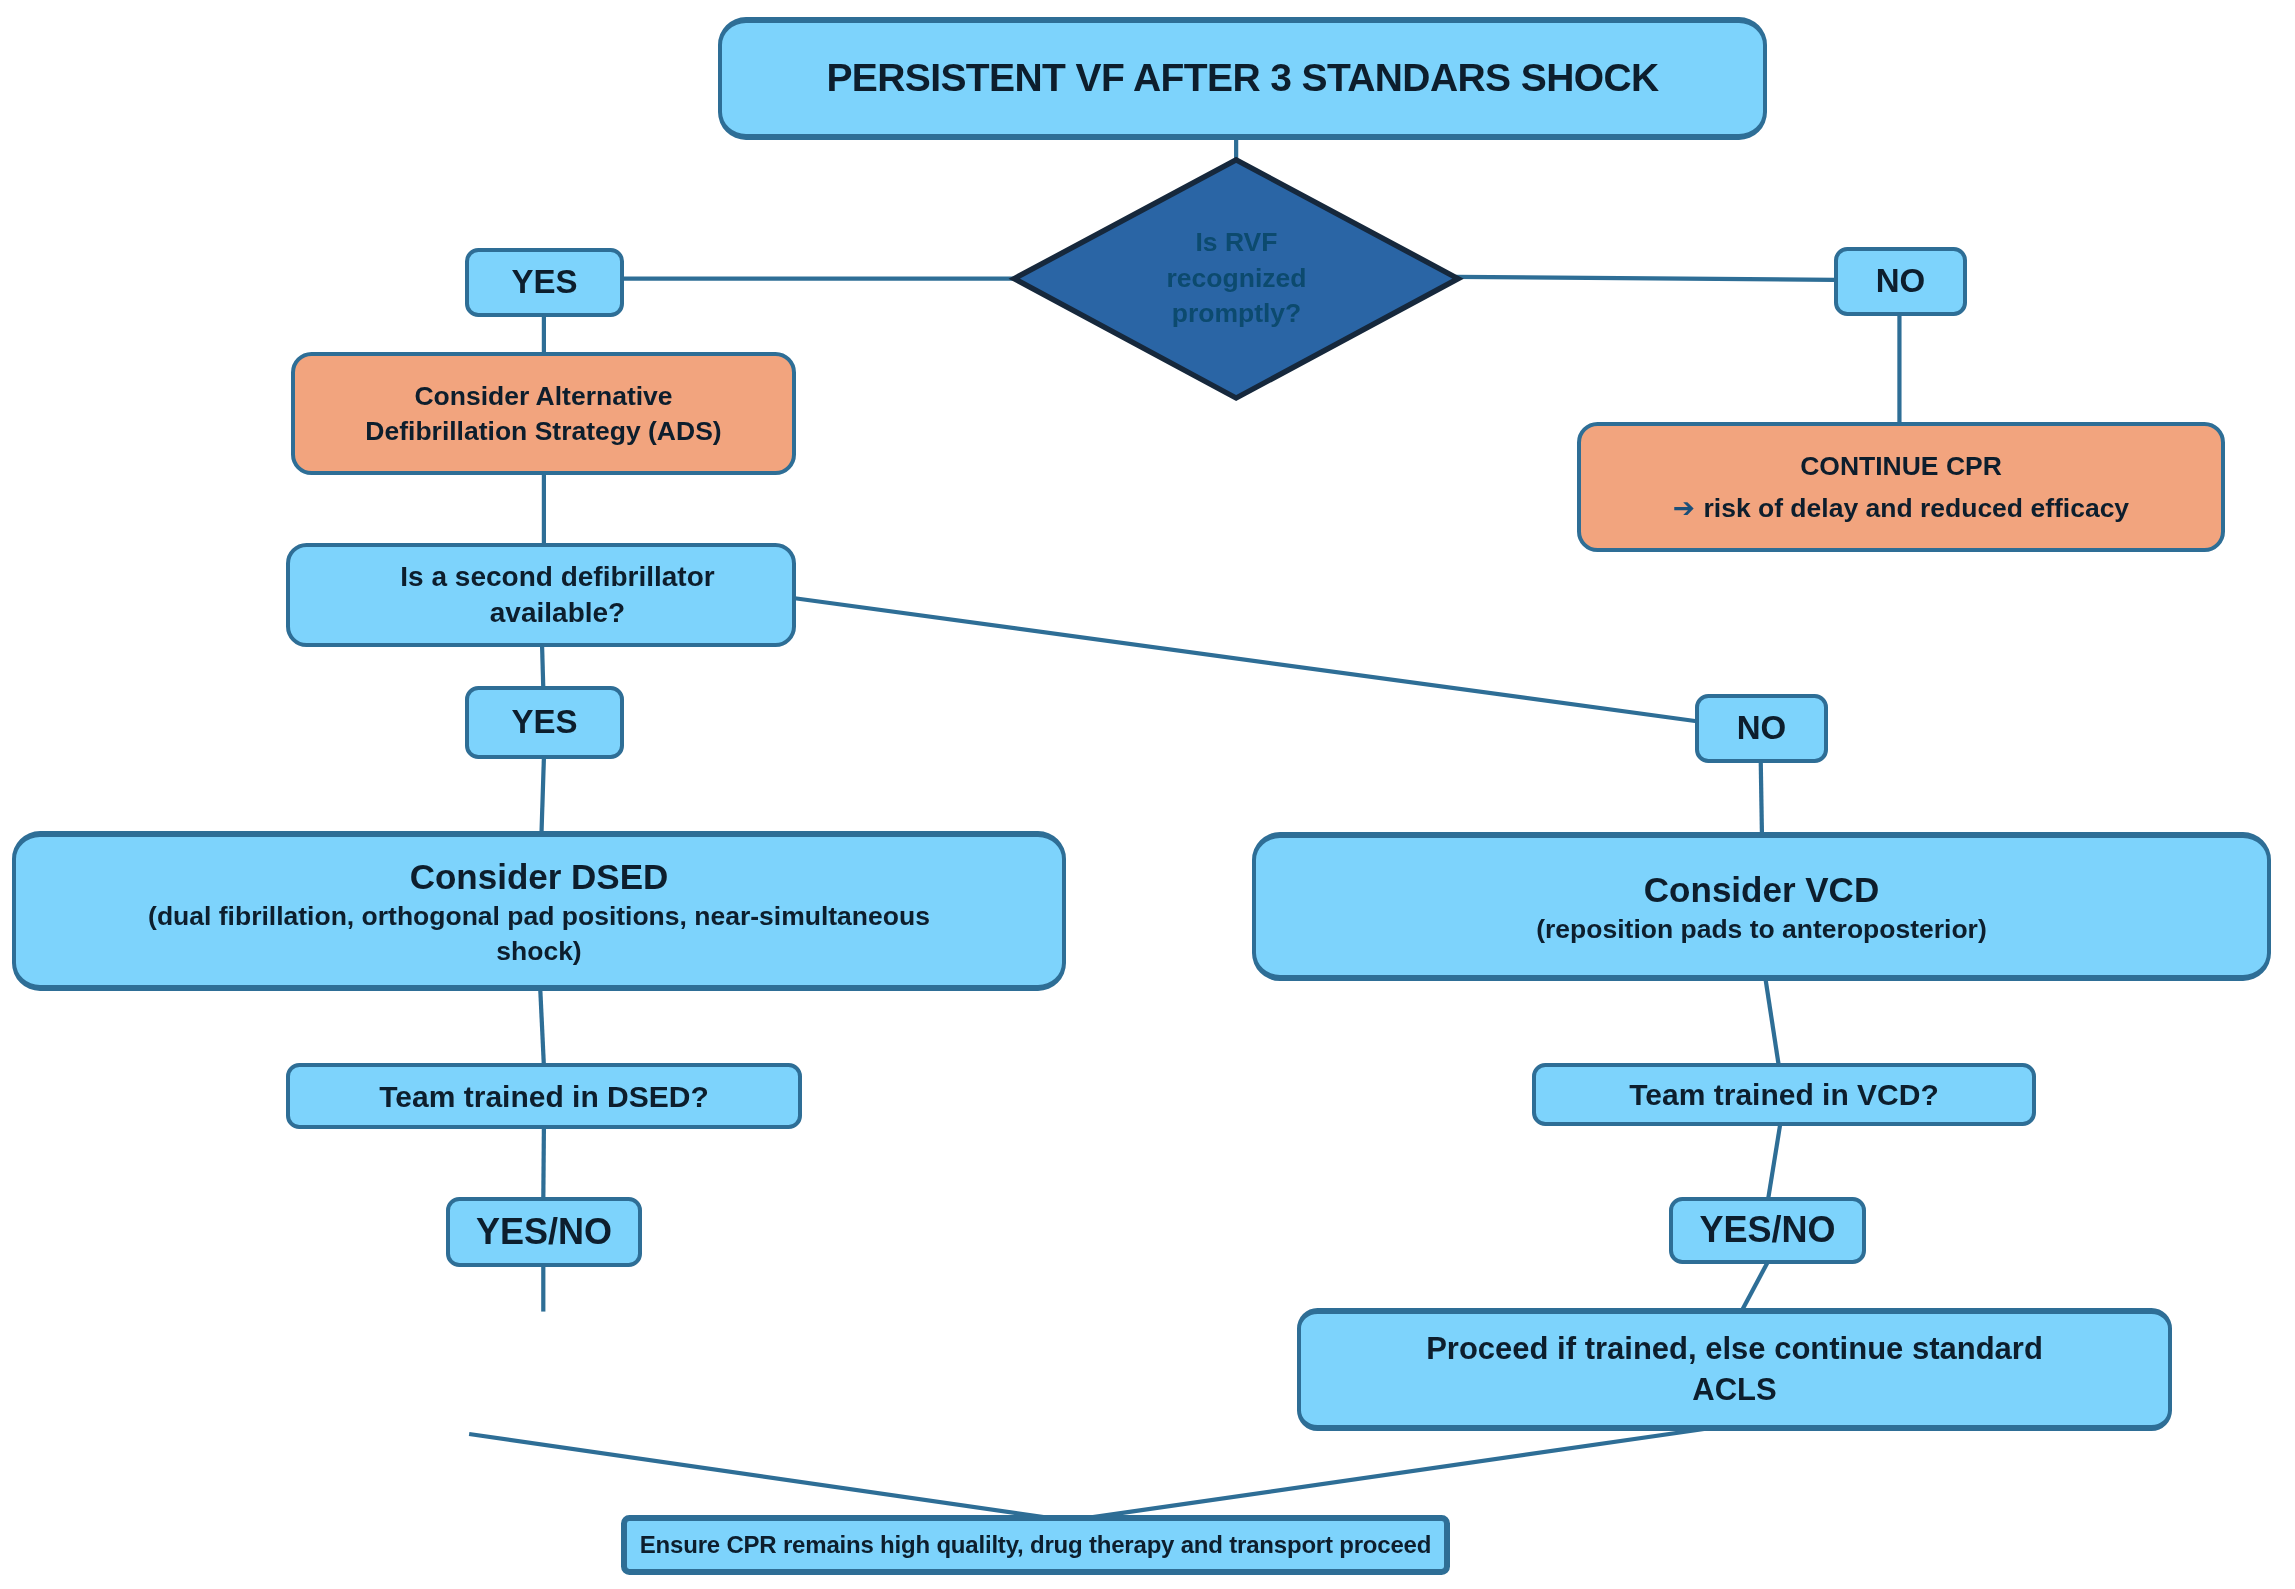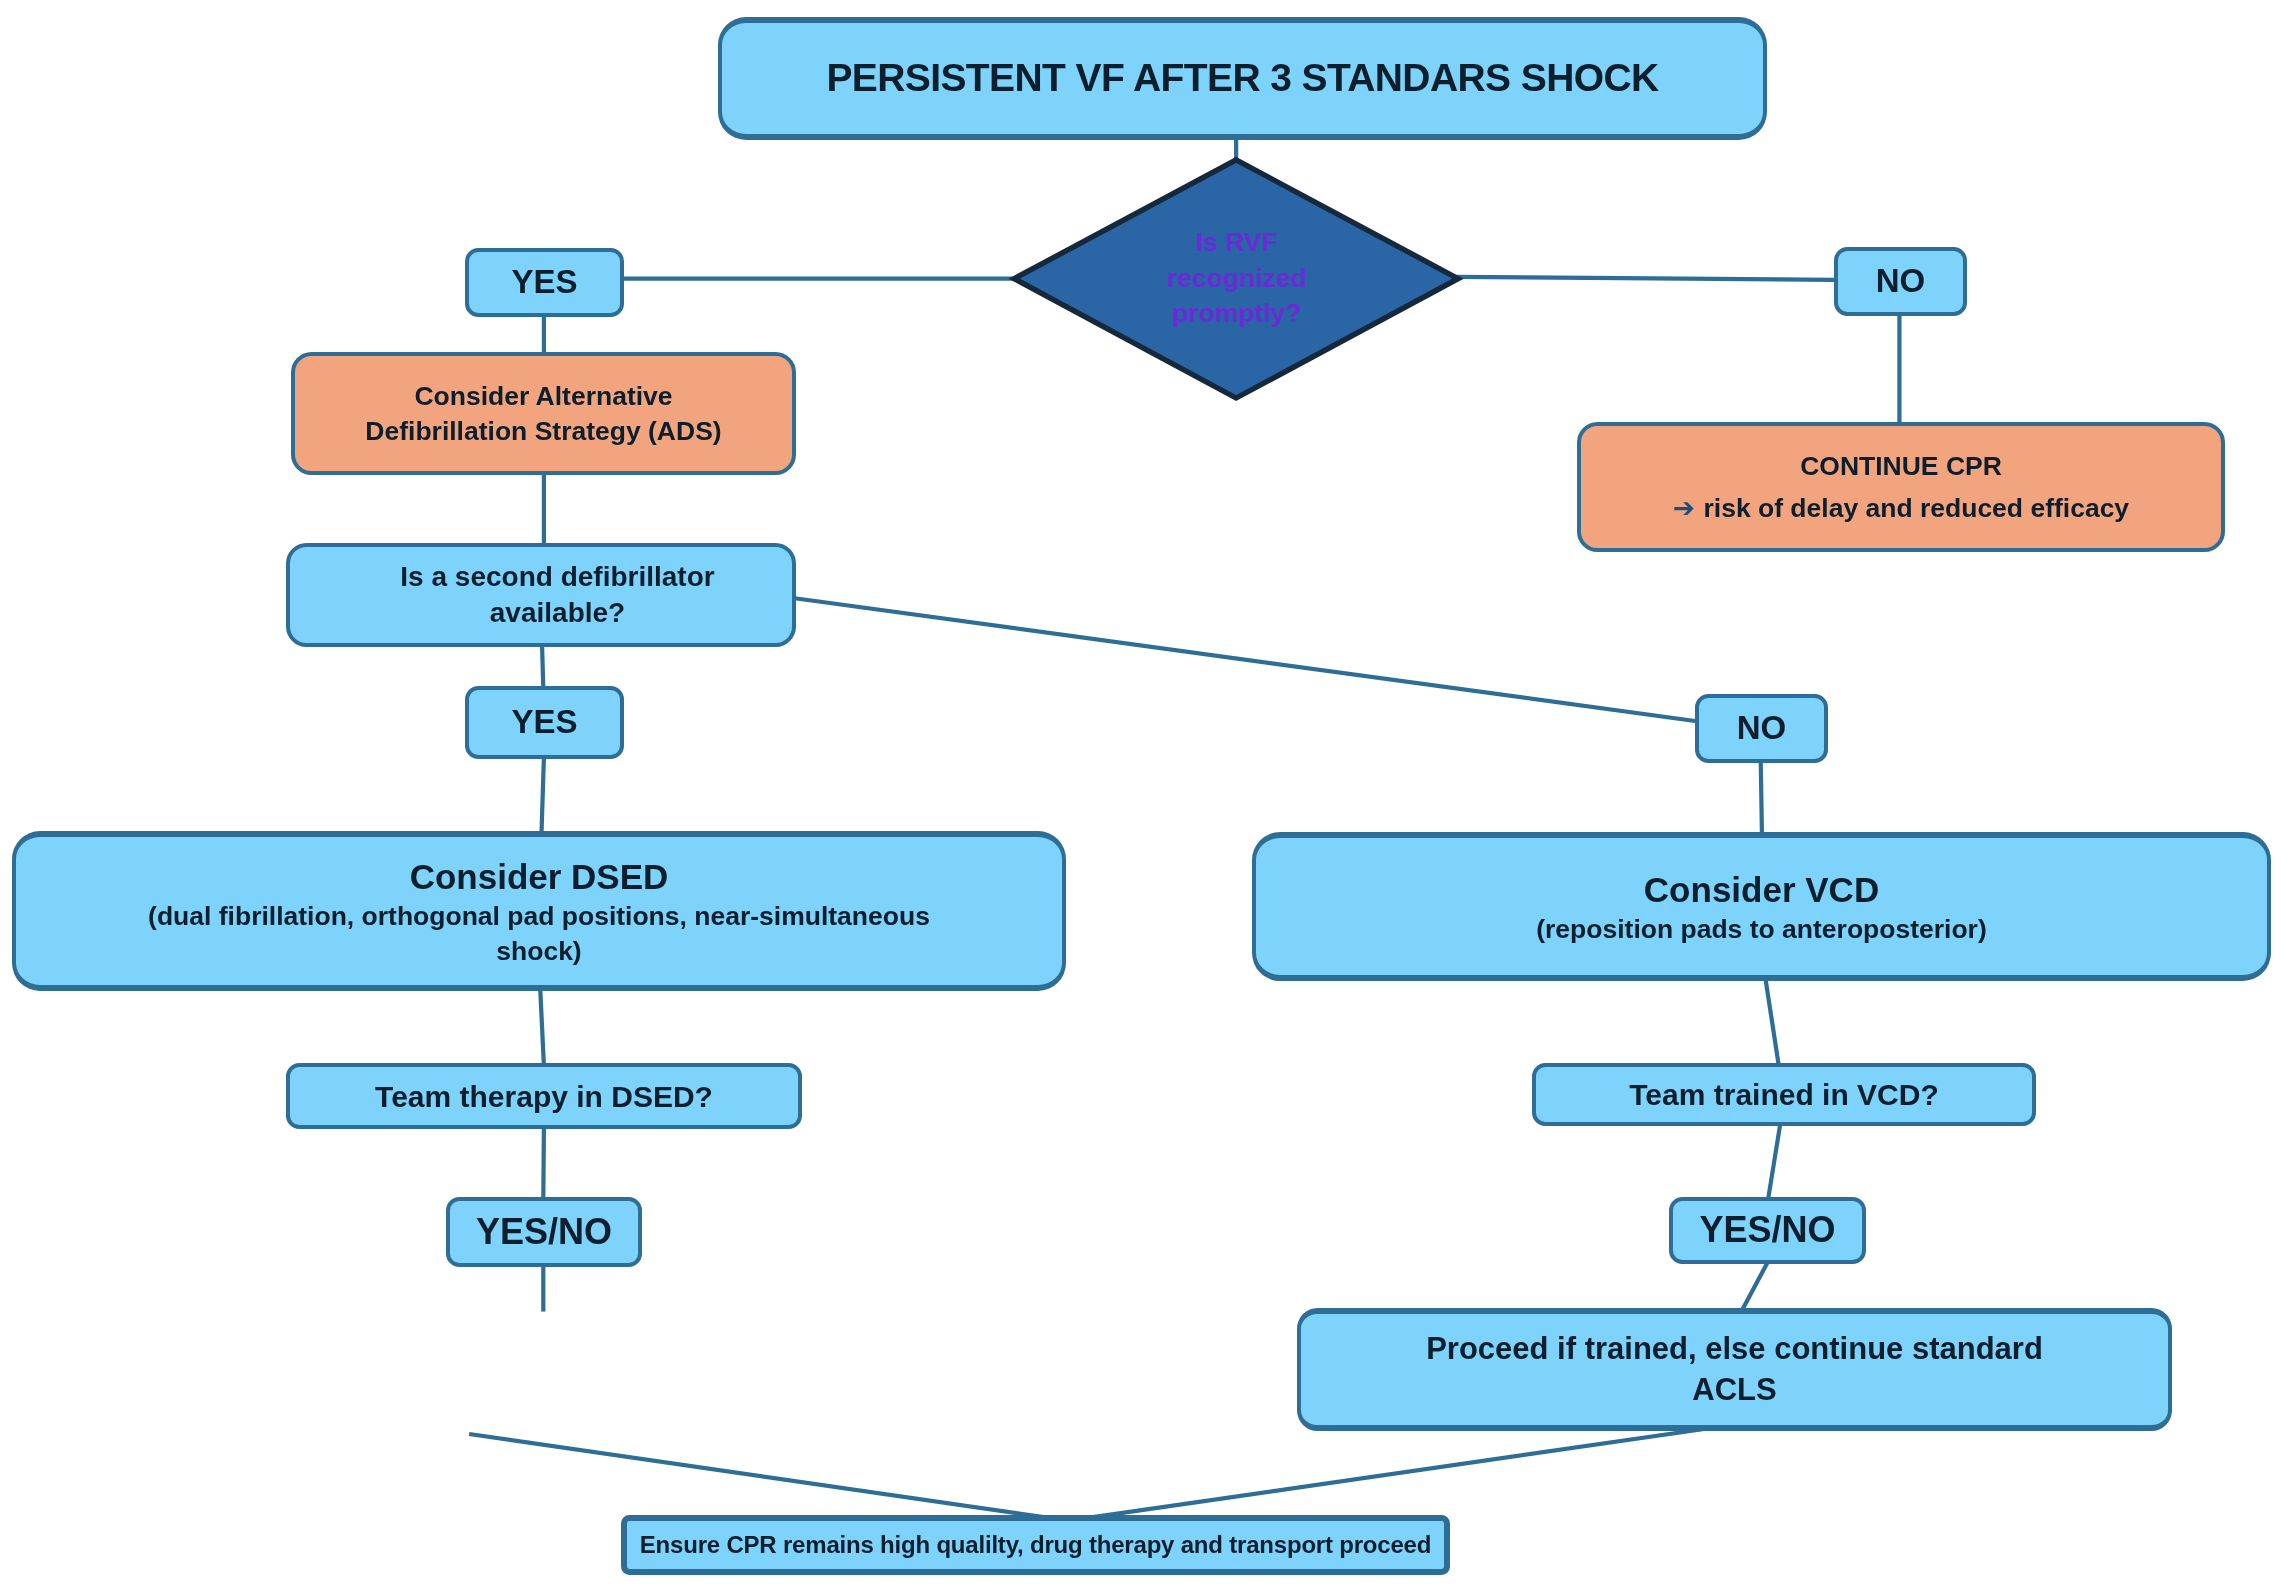--- a/index.html
+++ b/index.html
@@ -38,21 +38,21 @@
   .proceed-box{font-size:31px;border-radius:20.5px;}
   .footer-bar{font-size:24px;border-radius:8.4px;border-width:6px;letter-spacing:-0.2px;}
   .ads-box{font-size:26.5px;border-radius:20.5px;}
   .cpr-box{font-size:26.5px;border-radius:20.5px;gap:8px;}
   .consider-box .hd{font-size:35px;}
   .consider-box .sub{font-size:26.5px;}
   .vcd-sub{font-size:25px;}
   .diamond-label{
     position:absolute;
     display:flex;flex-direction:column;justify-content:center;
-    text-align:center;color:#6d28d9;font-weight:bold;font-size:26.5px;line-height:1.35;
+    text-align:center;color:#0c4a6e;font-weight:bold;font-size:26.5px;line-height:1.35;
   }
   .lead-letter{color:#2e6da4;}
   .arrow-glyph{color:#1b4f79;margin-right:8.4px;}
   .line-block{display:block;}
   .row-inline{display:flex;align-items:center;justify-content:center;}
 </style>
 </head>
 <body>
 
 <div id="canvas">
@@ -128,21 +128,21 @@
     <span class="sub line-block">(dual fibrillation, orthogonal pad positions, near-simultaneous</span>
     <span class="sub line-block">shock)</span>
   </div>
 
   <div class="node big consider-box" style="left:1252px;top:832px;width:1019px;height:149px;">
     <span class="hd line-block">Consider VCD</span>
     <span class="sub vcd-sub line-block">(reposition pads to anteroposterior)</span>
   </div>
 
   <div class="node team-box" style="left:286px;top:1063px;width:516px;height:66px;">
-    <span>Team therapy in DSED?</span>
+    <span>Team trained in DSED?</span>
   </div>
   <div class="node team-box" style="left:1532px;top:1063px;width:504px;height:63px;">
     <span>Team trained in VCD?</span>
   </div>
 
   <div class="node yesno-box" style="left:446px;top:1197px;width:196px;height:70px;">
     <span>YES/NO</span>
   </div>
   <div class="node yesno-box" style="left:1669px;top:1197px;width:197px;height:67px;">
     <span>YES/NO</span>

